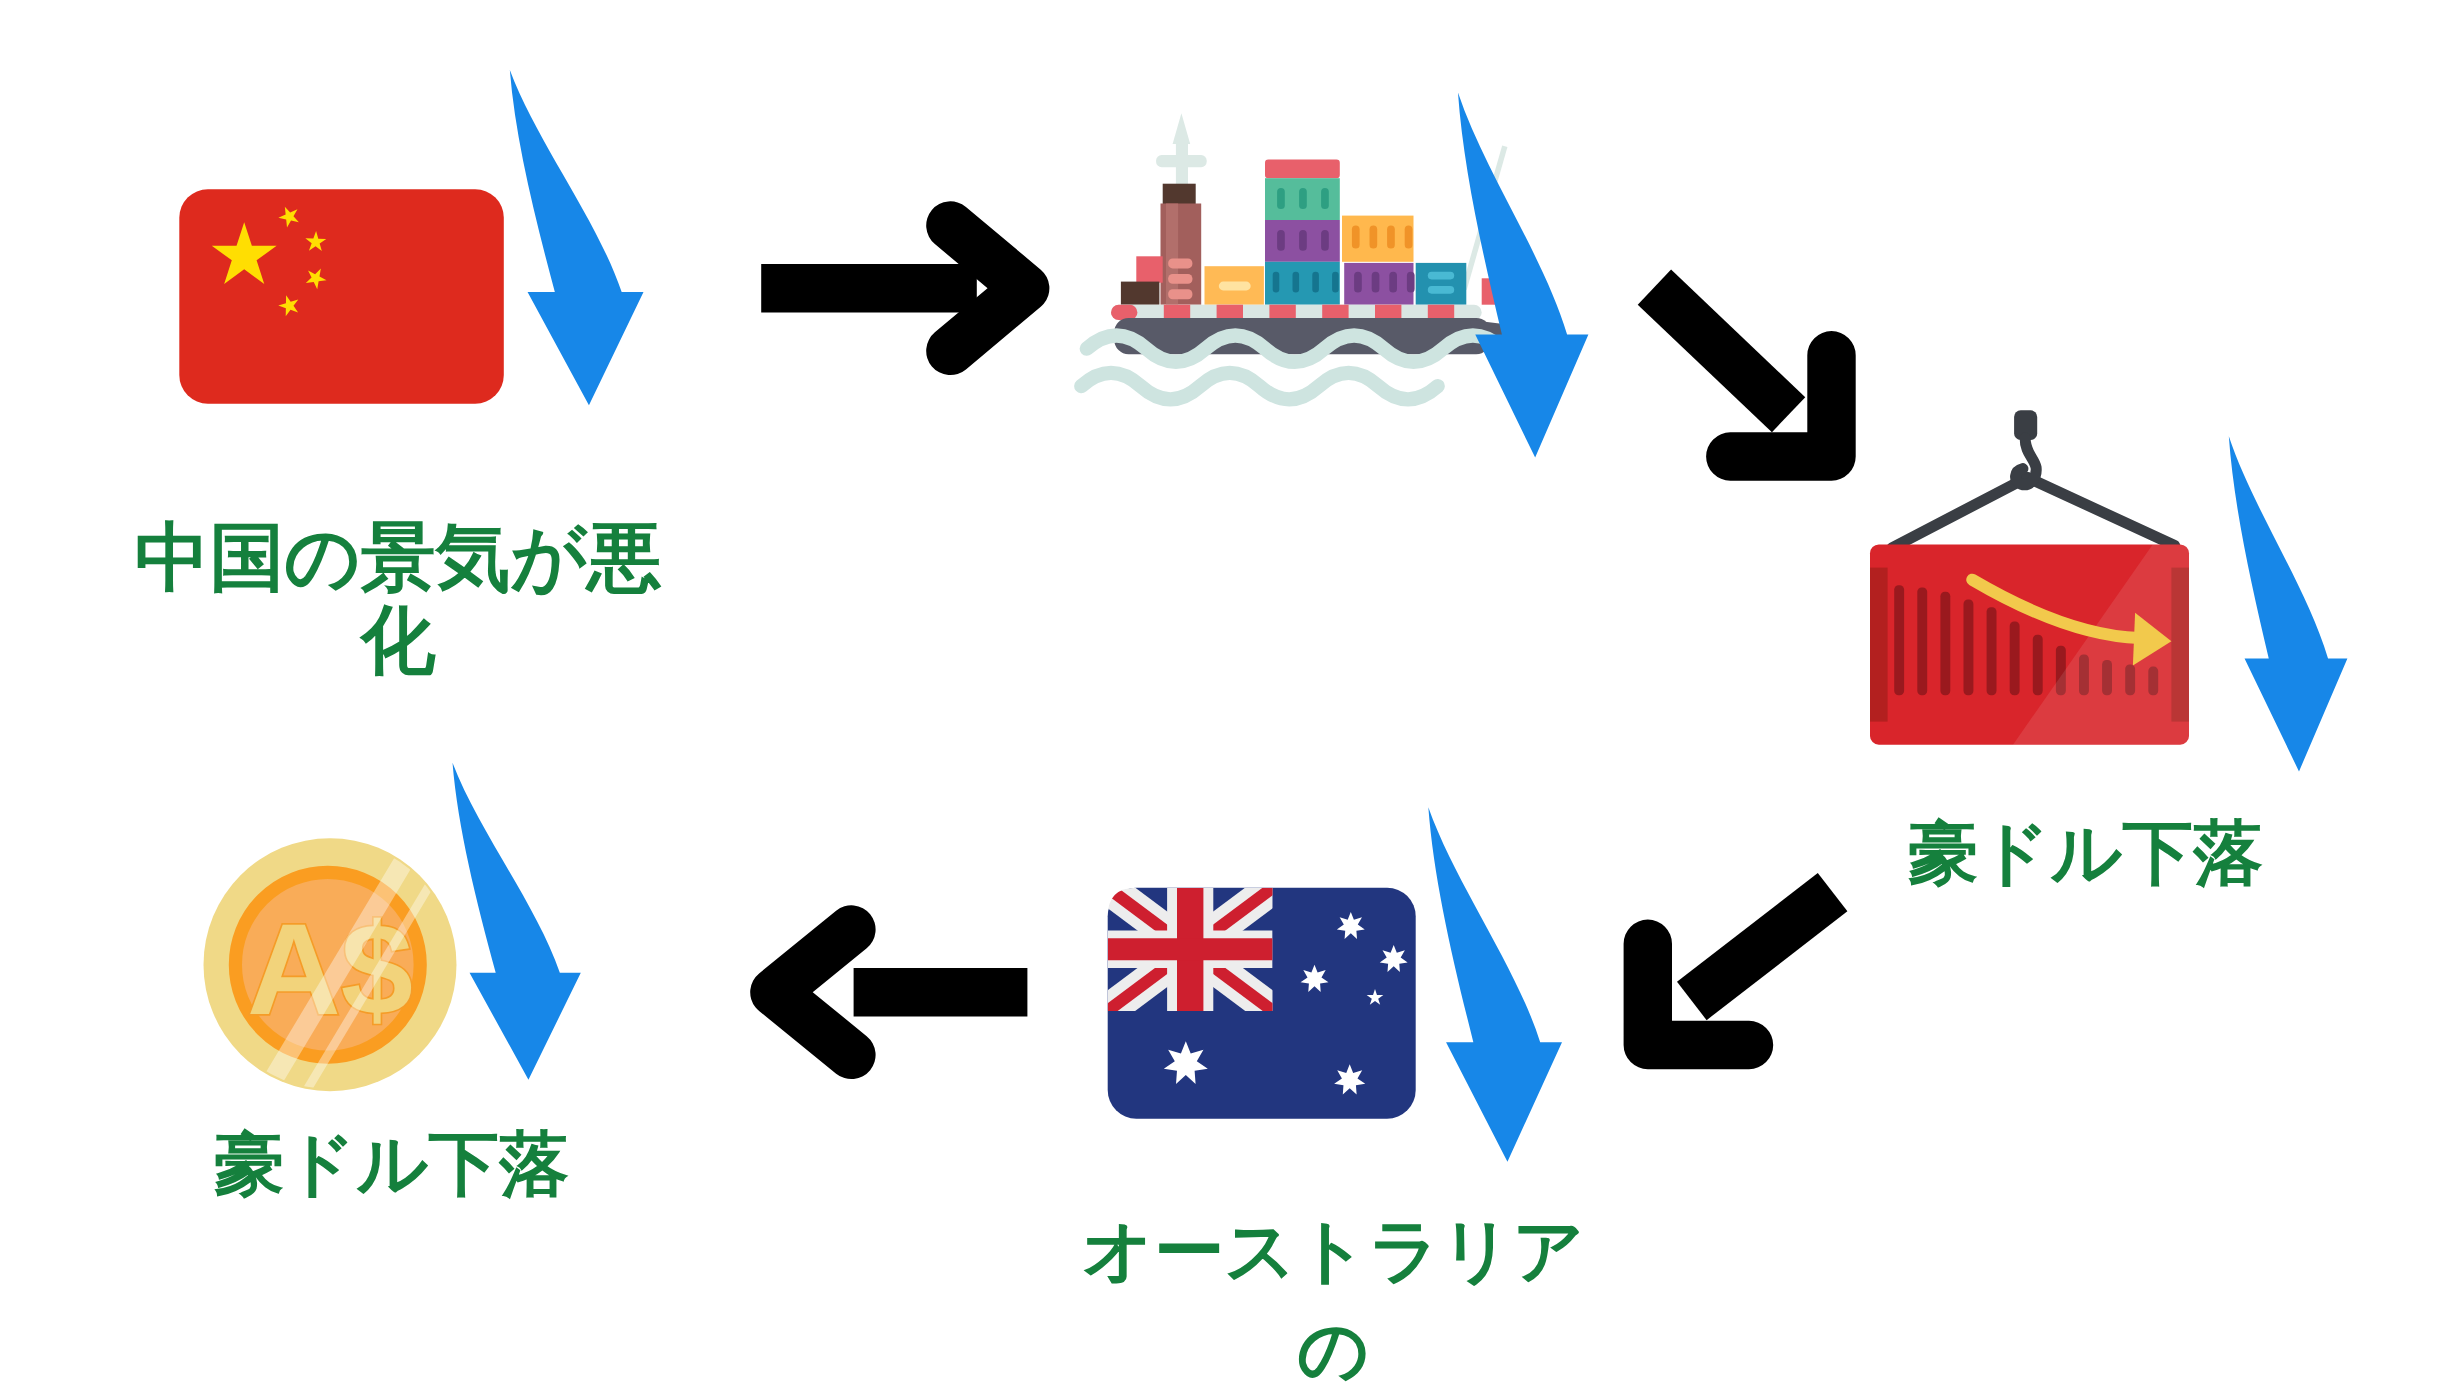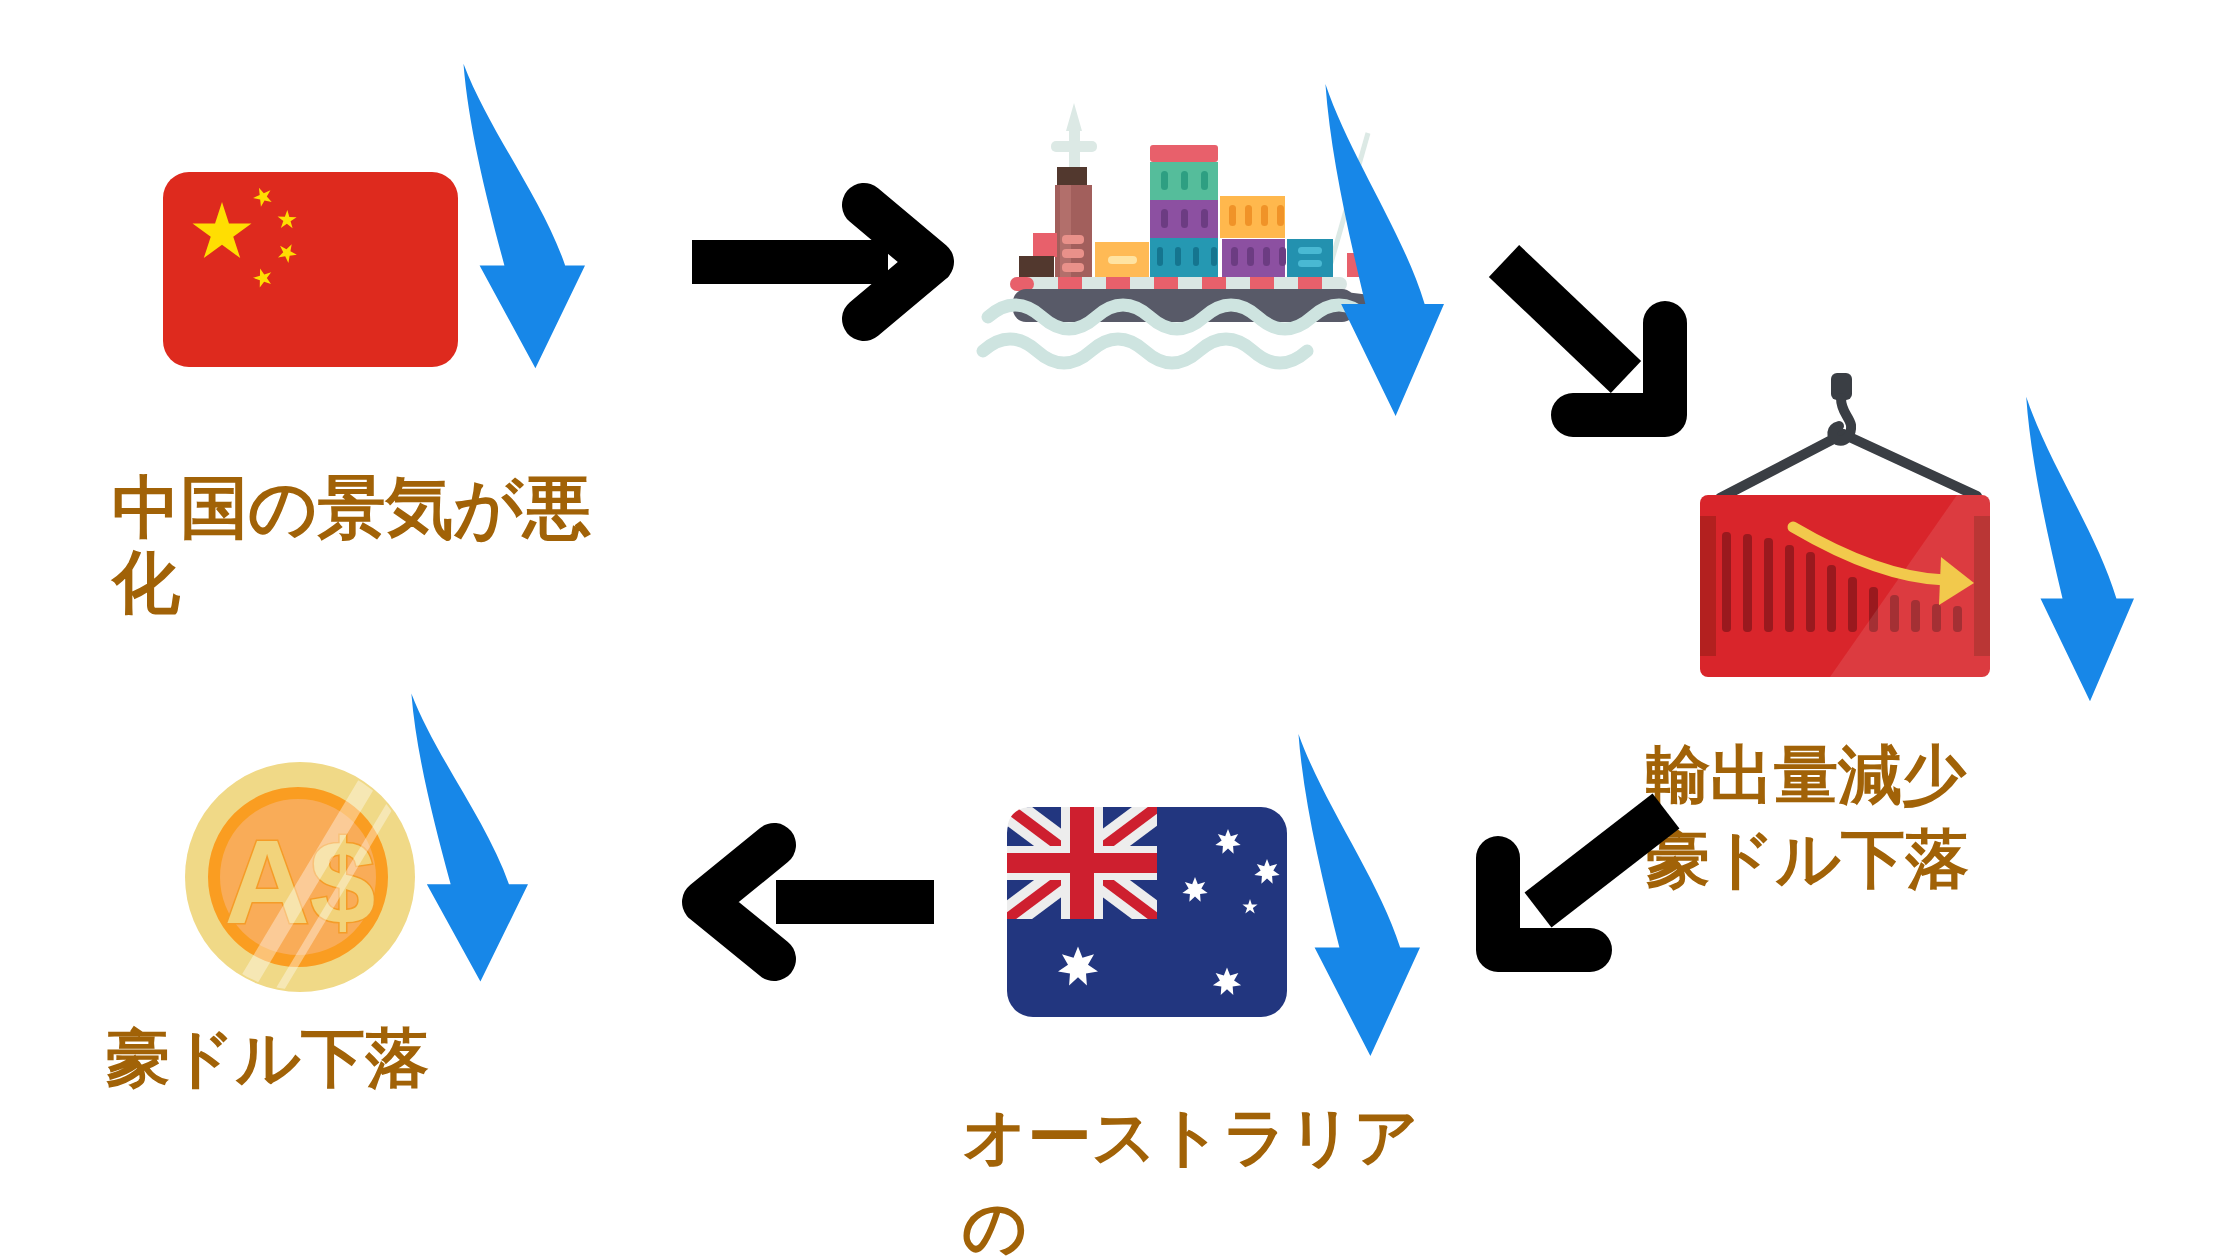--- a/index.html
+++ b/index.html
@@ -1,19 +1,19 @@
 <!DOCTYPE html>
 <html><head>
 <meta charset="utf-8">
 <style>
   html,body{margin:0;padding:0;background:#fff;}
   .canvas{position:relative;width:2240px;height:1260px;background:#ffffff;overflow:hidden;
           font-family:"Liberation Sans","DejaVu Sans",sans-serif;}
   .abs{position:absolute;}
-  .lbl{position:absolute;text-align:left;font-weight:bold;color:#a16207;}
+  .lbl{position:absolute;text-align:center;font-weight:bold;color:#15803d;}
   .f68{font-size:68px;line-height:1.1;}
   .f64{font-size:64px;line-height:1.32;}
   .l4{line-height:1.4;}
   svg{display:block;overflow:visible;}
 </style>
 </head>
 <body>
 
 <div class="canvas">
 
@@ -137,21 +137,20 @@
     <rect x="200" y="225" width="9" height="37" rx="4" fill="#9A191E"></rect>
     <rect x="221" y="230" width="9" height="32" rx="4" fill="#9A191E"></rect>
     <rect x="242" y="234" width="9" height="28" rx="4" fill="#9A191E"></rect>
     <rect x="263" y="236" width="9" height="26" rx="4" fill="#9A191E"></rect>
     <polygon points="267,125 300,125 300,307 140,307" fill="rgba(255,255,255,0.10)"></polygon>
 
     <path d="M103,157 Q190,208 255,210" fill="none" stroke="#F2C94C" stroke-width="11" stroke-linecap="round"></path>
     <polygon points="251,187 284,213 249,235" fill="#F2C94C"></polygon>
   </svg>
   <div class="abs" style="left:1646px;top:733px;width:500px">
-    <div class="lbl f64" style="position:static">輸出量減少</div>
     <div class="lbl f64" style="position:static">豪ドル下落</div>
   </div>
 
   <svg class="abs" style="left:2024px;top:393px" width="110" height="312" viewBox="0 0 100 170" preserveAspectRatio="none">
     <use href="#swoosh" fill="#1787E8"></use>
   </svg>
 
   <svg class="abs" style="left:1480px;top:795px" width="200" height="175" viewBox="0 0 200 175">
     <line x1="186" y1="16" x2="58" y2="115" stroke="#000" stroke-width="44"></line>
     <polyline points="110,155 18,155 18,63" fill="none" stroke="#000" stroke-width="44" stroke-linecap="round" stroke-linejoin="round"></polyline>

